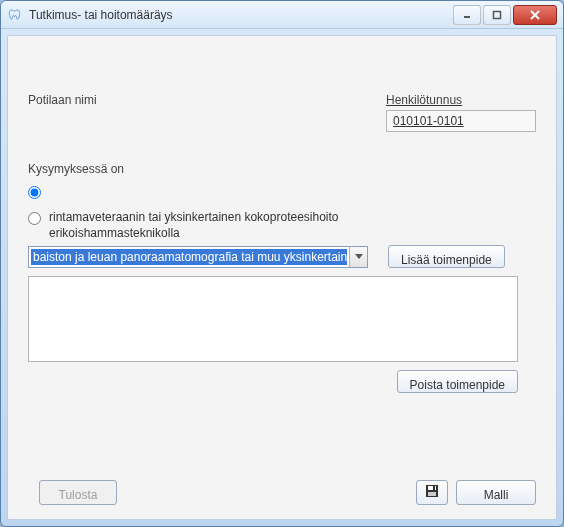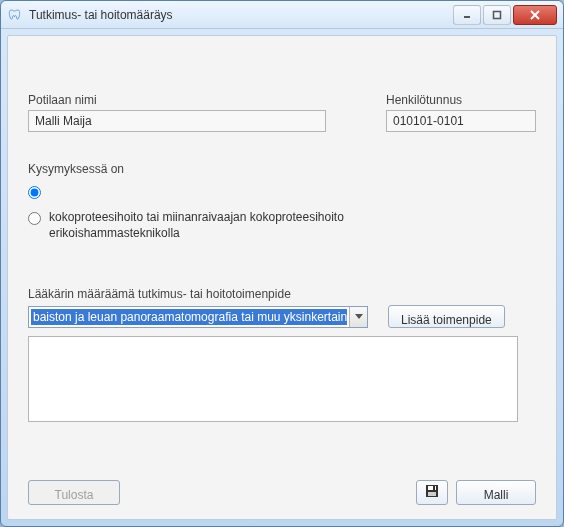--- a/index.html
+++ b/index.html
@@ -67,21 +67,21 @@
     display:flex;
     flex-direction:column;
     position:relative;
   }
   .row-top {
     display:flex;
     gap: 60px;
   }
   .field-group { display:flex; flex-direction:column; }
   .fg-name { flex:1; max-width: 300px;}
-  .fg-id { width: 150px;}
+  .fg-id { width: 150px; text-decoration: underline;}
   .label { color:#444; margin-bottom:3px;margin-top:43px; }
   .text-input {
     border:1px solid #b5b5b5;
     background:#fff;
     padding:3px 6px;
     height:22px;
     font-size:12px;
     color:#333;
   }
   .ro { background:#f8f8f8; }
@@ -136,21 +136,21 @@
   }
   .footer .spacer{flex:1;}
   .icon-btn {
     border:1px solid #9aa9bd;
     background:linear-gradient(#fefefe,#e7eef7);
     width:32px;height:25px;border-radius:3px;
     display:flex;align-items:center;justify-content:center;
     margin-right:8px;
   }
   .btn-close { width:80px; height:25px;}
-  .btn-print { width:92px; height:25px;}
+  .btn-print { width:78px; height:25px;margin-left:11px;}
 </style>
 </head>
 <body>
 
 <div class="window">
   <div class="titlebar">
     <span class="app-icon">
       <svg width="14" height="14" viewBox="0 0 14 14">
           <path d="M3 2 C1 2 1 6 2 9 C3 12 4 12 4.5 9 C5 7 6 7 6.5 9 C7 7 8 7 8.5 9 C9 12 10 12 11 9 C12 6 12 2 10 2 C8 2 8 3 6.5 3 C5 3 5 2 3 2 Z" fill="#dff1ff" stroke="#5a8ac0" stroke-width="0.8"></path>
         </svg>
@@ -172,55 +172,56 @@
           <line x1="10" y1="2" x2="2" y2="10"></line>
         </svg>
     </div>
   </div>
 
   <div class="client">
 
     <div class="row-top">
       <div class="field-group fg-name">
         <span class="label">Potilaan nimi</span>
-        <input class="text-input ro" readonly="" value="Malli Maija" style="">
       </div>
       <div class="field-group fg-id">
         <span class="label">Henkilötunnus</span>
         <input class="text-input ro" readonly="" value="010101-0101" style="">
       </div>
     </div>
 
     <div class="section-label">Kysymyksessä on</div>
 
     <label class="radio-row">
       <input type="radio" name="q" checked="" style="">
     </label>
 
     <label class="radio-row" style="align-items:flex-start;max-width:380px;">
       <input type="radio" name="q" style="margin-top: 3px;">
-      <span class="rlabel" style="line-height:1.35;">kokoproteesihoito tai miinanraivaajan kokoproteesihoito erikoishammasteknikolla</span>
+      <span class="rlabel" style="line-height:1.35;">rintamaveteraanin tai yksinkertainen kokoproteesihoito erikoishammasteknikolla</span>
     </label>
 
-    <div class="proc-label">Lääkärin määräämä tutkimus- tai hoitotoimenpide</div>
 
     <div class="combo-row">
       <div class="combo">
         <div class="sel-text">baiston ja leuan panoraamatomografia tai muu yksinkertainen rakokuvaus</div>
         <div class="drop">
           <svg width="8" height="6">
               <polygon points="0,0 8,0 4,5" fill="#555"></polygon>
             </svg>
         </div>
       </div>
       <button class="btn">Lisää toimenpide</button>
     </div>
 
     <div class="listbox"></div>
 
+    <div class="remove-row">
+      <button class="btn">Poista toimenpide</button>
+    </div>
 
     <div class="footer">
       <button class="btn btn-print" disabled="">Tulosta</button>
       <span class="spacer"></span>
       <div class="icon-btn">
         <span>
           <svg width="14" height="14" viewBox="0 0 14 14">
             <rect x="1" y="1" width="12" height="12" fill="#333"></rect>
             <rect x="3" y="2" width="8" height="4" fill="#fff"></rect>
             <rect x="8" y="2" width="2" height="4" fill="#333"></rect>

